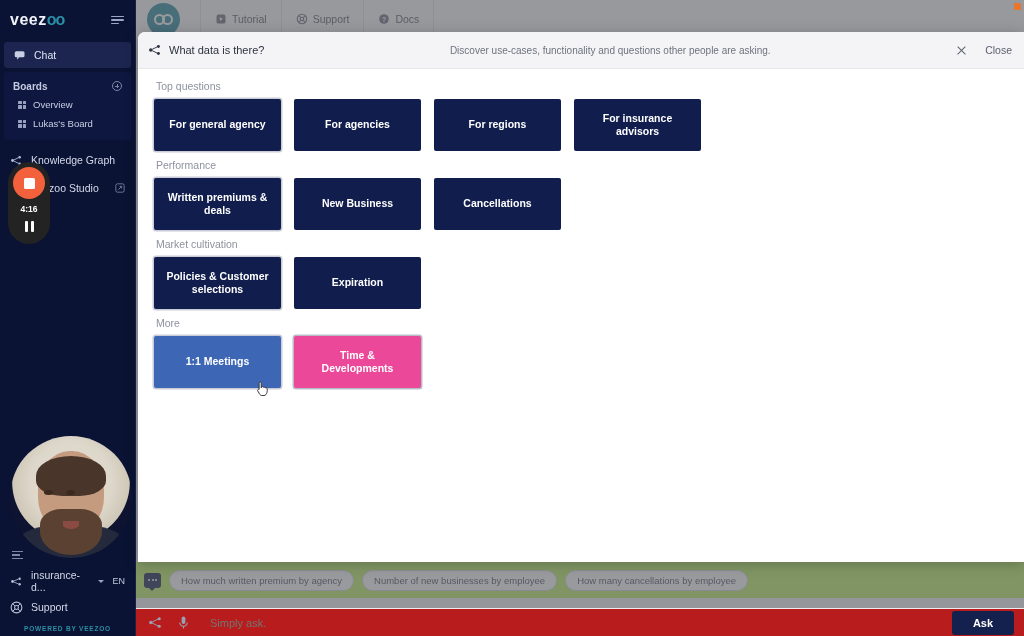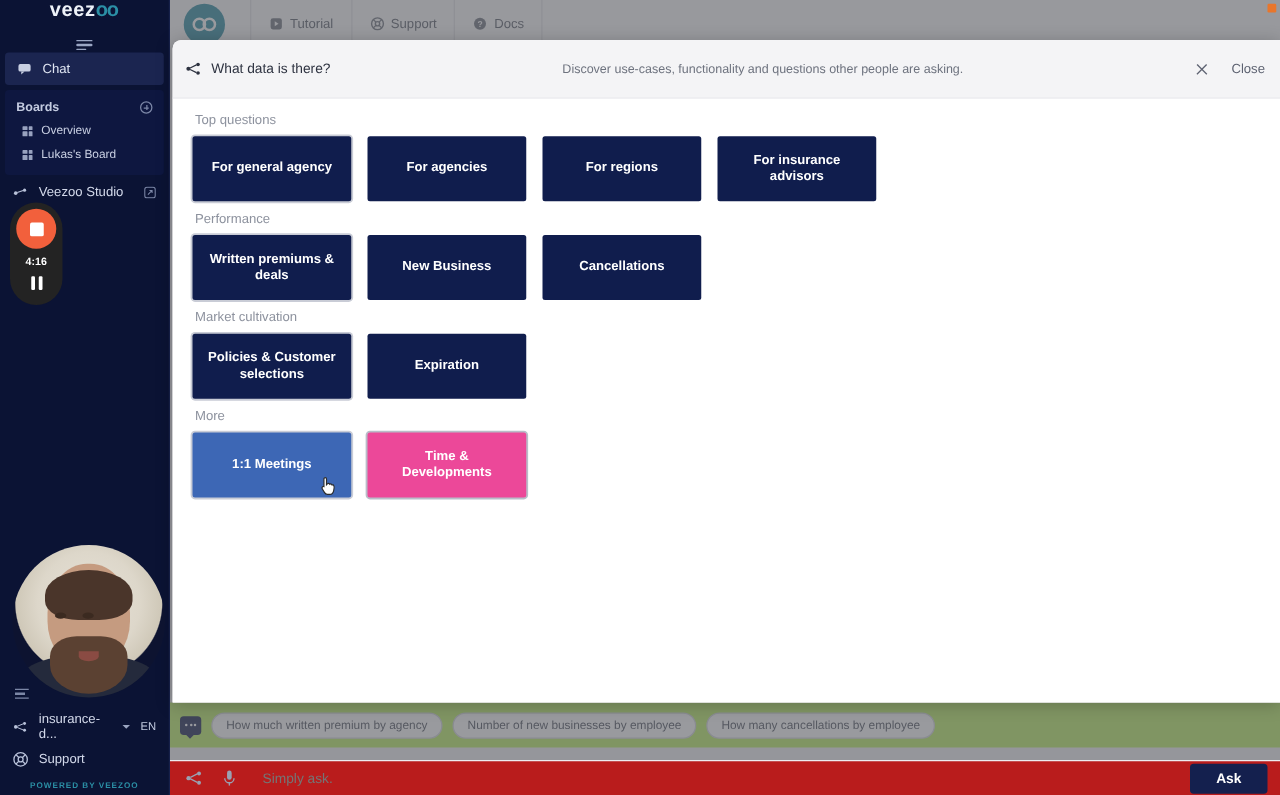--- a/index.html
+++ b/index.html
@@ -15,21 +15,21 @@
   .sidebar {
     position: absolute; left: 0; top: 0;
     width: 136px; height: 636px;
     background: #0b1334;
     border-right: 1px solid #16204a;
     display: flex; flex-direction: column;
     z-index: 1;
   }
   .brand-row {
     height: 40px; display: flex; align-items: center;
-    justify-content: space-between; padding: 0 11px 0 10px; flex-direction: column;
+    justify-content: space-between; padding: 0 11px 0 10px;
   }
   .brand-logo { display: flex; align-items: flex-end; }
   .brand-text {
     font-size: 16px; letter-spacing: .5px; font-weight: 700;
     color: #eef2f9;
   }
   .brand-oo { color: #2b8fa5; font-weight: 700; font-size: 16px; letter-spacing: -1px; }
   .hamburger { display: flex; flex-direction: column; gap: 2px; width: 13px; }
   .hamburger i { display: block; height: 1.5px; background: #9aa6c4; border-radius: 1px; }
   .hamburger i:nth-child(1) { width: 13px; }
@@ -235,21 +235,21 @@
 
   
   .modal {
     position: absolute; left: 138px; top: 32px;
     width: 886px; height: 530px;
     background: #fff; border-radius: 7px 0 0 0;
     box-shadow: 0 2px 14px rgba(0,0,0,.22);
     z-index: 30; overflow: hidden;
   }
   .modal-head {
-    height: 47px; background: #f4f4f6;
+    height: 37px; background: #f4f4f6;
     display: flex; align-items: center; padding: 0 12px 0 10px;
     border-bottom: 1px solid #e8e8ec;
   }
   .mh-ico { width: 14px; height: 12px; flex: none; margin-right: 7px; }
   .mh-title { font-size: 11px; color: #2d3240; }
   .mh-sub { font-size: 10px; color: #6e7federal; color: #6e737f; margin: 0 auto; }
   .mh-close { display: flex; align-items: center; gap: 19px; color: #5c6170; font-size: 10.5px; }
   .x-glyph { width: 10px; height: 10px; position: relative; }
   .x-glyph::before, .x-glyph::after {
     content: ""; position: absolute; left: 0; top: 4.5px;
@@ -323,20 +323,29 @@
           <span class="ico-grid">
               <b></b>
               <b></b>
               <b></b>
               <b></b>
             </span>
           <span>Lukas's Board</span>
         </div>
       </div>
 
+      <div class="nav-row" style="margin-top:6px">
+        <svg class="graph-ico" viewBox="0 0 16 14">
+          <circle cx="3" cy="7" r="1.8" fill="#b9c2da"></circle>
+            <circle cx="12" cy="3" r="1.6" fill="#b9c2da"></circle>
+            <circle cx="12" cy="11" r="1.6" fill="#b9c2da"></circle>
+          <path d="M4.5 6.4 L10.6 3.4 M4.5 7.6 L10.6 10.6" stroke="#b9c2da" stroke-width="1.1"></path>
+        </svg>
+        <span>Knowledge Graph</span>
+      </div>
 
       <div class="nav-row">
         <svg class="graph-ico" viewBox="0 0 16 14">
           <circle cx="3" cy="7" r="1.8" fill="#b9c2da"></circle>
             <circle cx="12" cy="4" r="1.6" fill="#b9c2da"></circle>
           <path d="M4.5 6.4 L10.6 4.4" stroke="#b9c2da" stroke-width="1.1"></path>
         </svg>
         <span>Veezoo Studio</span>
         <svg class="tail" width="10" height="10" viewBox="0 0 12 12">
             <rect x="1" y="1" width="10" height="10" rx="2" fill="none" stroke="#7d88a8" stroke-width="1"></rect>

